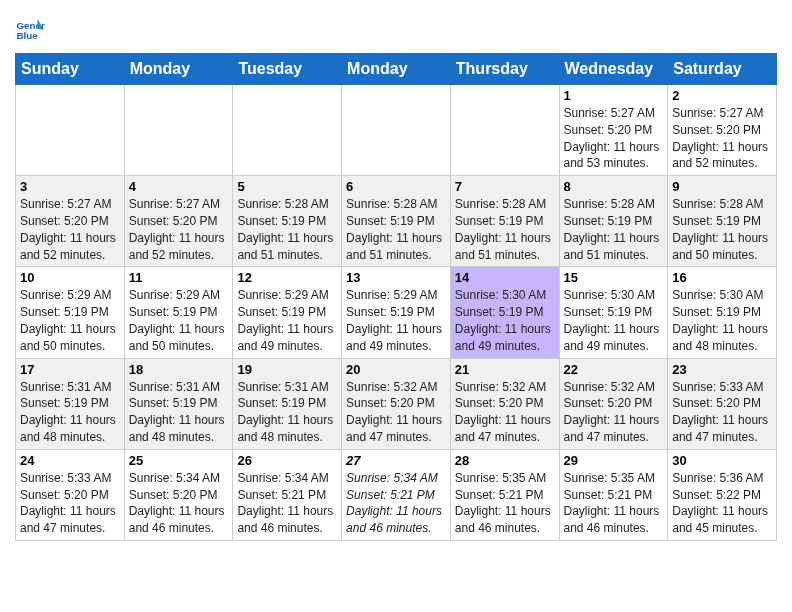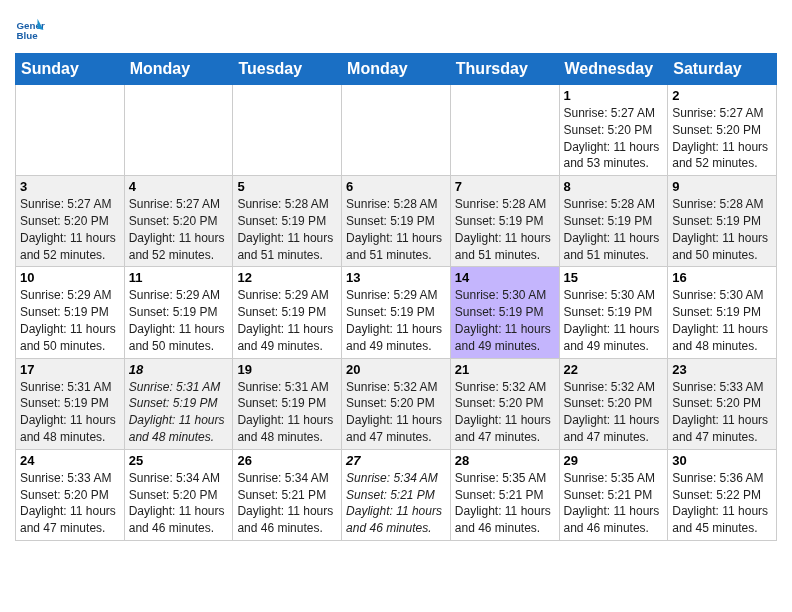--- a/index.html
+++ b/index.html
@@ -211,21 +211,21 @@
 Daylight: 11 hours and 48 minutes.</div>
         </td>
       </tr>
       <tr>
         <td style="background-color: rgb(240, 240, 240);">
           <div class="day-num">17</div>
           <div class="day-info" style="white-space: pre-line;">Sunrise: 5:31 AM
 Sunset: 5:19 PM
 Daylight: 11 hours and 48 minutes.</div>
         </td>
-        <td style="background-color: rgb(240, 240, 240); font-style: italic;">
+        <td style="background-color: rgb(240, 240, 240);">
           <div class="day-num">18</div>
           <div class="day-info" style="white-space: pre-line;">Sunrise: 5:31 AM
 Sunset: 5:19 PM
 Daylight: 11 hours and 48 minutes.</div>
         </td>
         <td style="background-color: rgb(240, 240, 240);">
           <div class="day-num">19</div>
           <div class="day-info" style="white-space: pre-line;">Sunrise: 5:31 AM
 Sunset: 5:19 PM
 Daylight: 11 hours and 48 minutes.</div>

